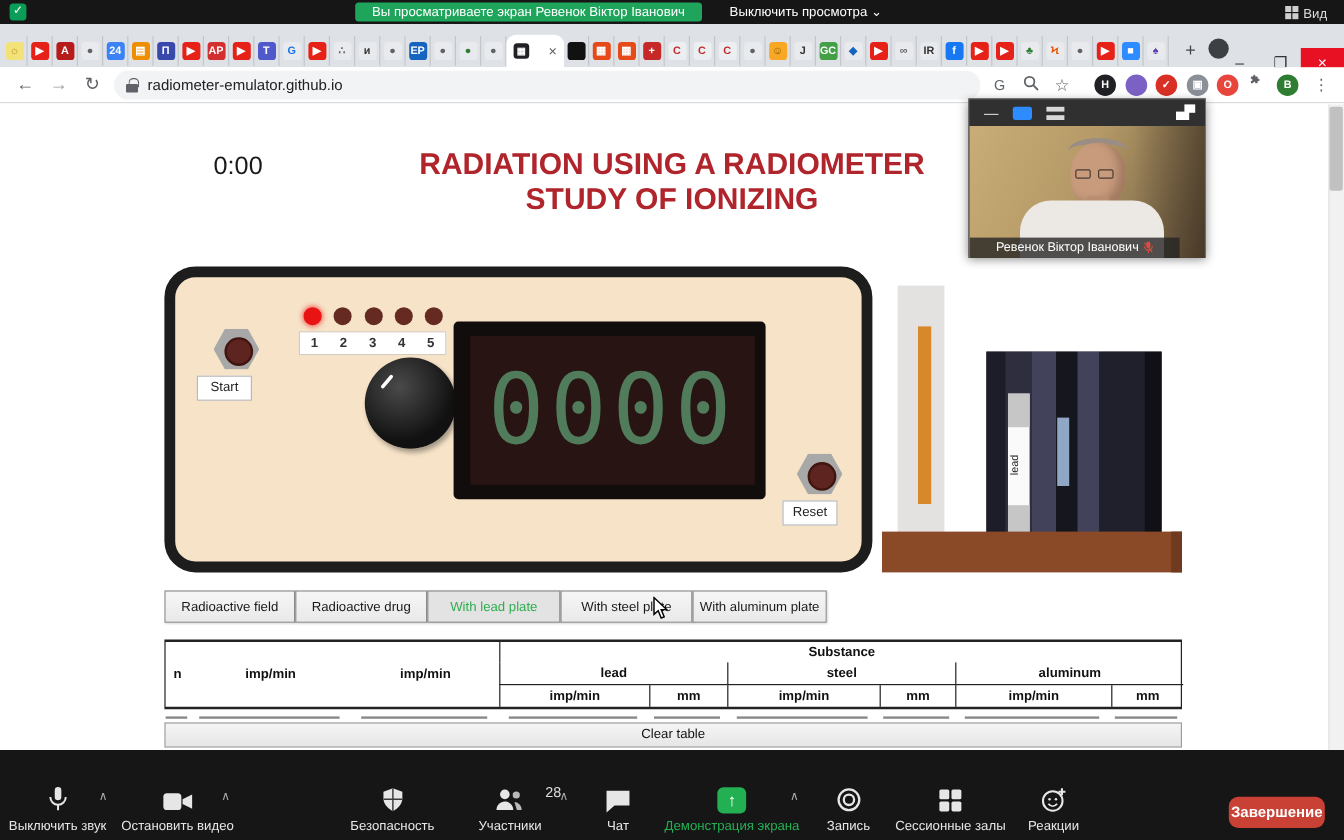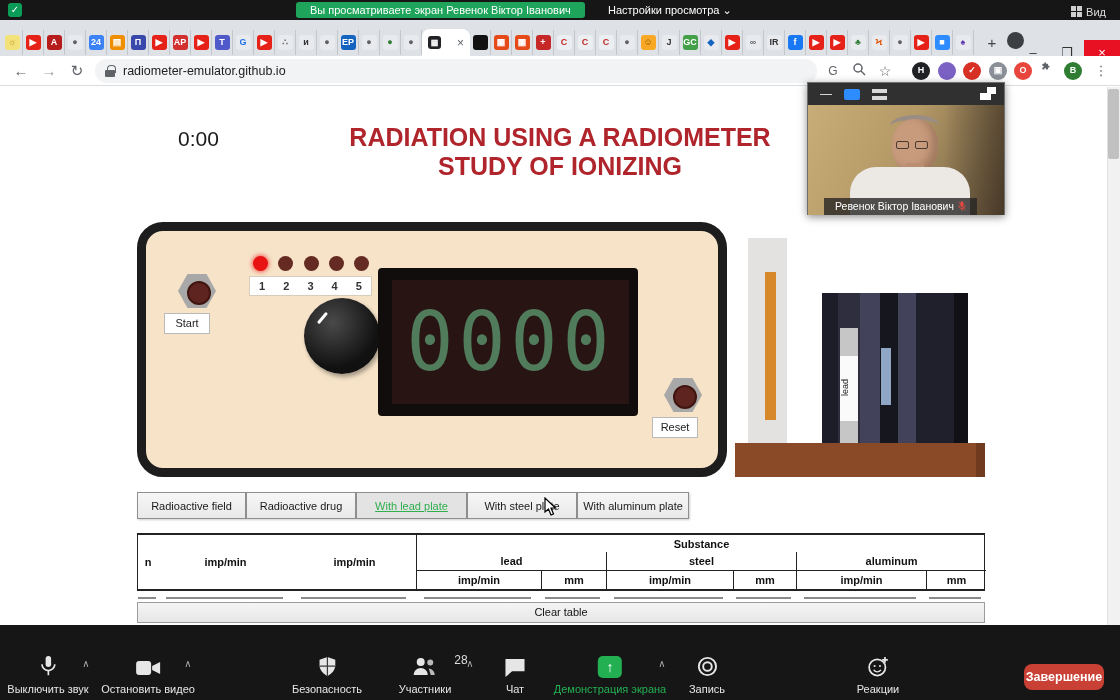--- a/index.html
+++ b/index.html
@@ -100,21 +100,21 @@
   #plate-lead-label { position:absolute; left:0; top:36px; width:18px; text-align:center; font-size:9px; color:#222;
     writing-mode:vertical-rl; transform:rotate(180deg); height:46px; }
   #plate-blue { position:absolute; left:881px; top:261px; width:10px; height:57px; background:#8fa6c4; }
   #base { position:absolute; left:735px; top:356px; width:250px; height:34px; background:#8a4a28; }
   #base-edge { position:absolute; right:0; top:0; width:9px; height:34px; background:#6f3a1e; }
 
   
   #modebtns { position:absolute; left:137px; top:405px; display:flex; }
   .modebtn { height:27px; background:linear-gradient(#f6f6f6,#e9e9e9); border:1px solid #8f8f8f; font-size:11px;
     color:#1a1a1a; display:flex; align-items:center; justify-content:center; box-shadow:1px 1px 2px rgba(0,0,0,.2); }
-  .modebtn.active { background:#e3e3e3; color:#2fae4e;text-decoration:underline; }
+  .modebtn.active { background:#e3e3e3; color:#2fae4e; }
 
   
   #cursor { position:absolute; left:544px; top:410px; z-index:40; }
 
   
   #rtable { position:absolute; left:137px; top:446px; width:848px; display:grid;
     grid-template-columns:20px 135px 123px 125px 65px 127px 63px 130px 60px;
     grid-template-rows:17px 19px 18px;
     border-top:2px solid #222; border-left:1px solid #222; border-right:1px solid #222; border-bottom:2px solid #222;
     font-size:11px; font-weight:bold; color:#111; }
@@ -145,21 +145,21 @@
     background:linear-gradient(115deg,#c9ad78 0%,#b59a67 45%,#8a7450 75%,#62503a 100%); }
   #vid-shadow { position:absolute; right:0; top:0; width:60px; height:110px; background:linear-gradient(90deg,transparent,rgba(40,30,20,.45)); }
   #p-head { position:absolute; left:84px; top:14px; width:46px; height:54px; background:#c89b7d; border-radius:46%;
     box-shadow:inset -6px -4px 8px rgba(90,60,40,.35); }
   #p-hair { position:absolute; left:82px; top:10px; width:50px; height:22px; background:transparent;
     border-top:5px solid #9a8d85; border-radius:50%; }
   .p-glass { position:absolute; top:36px; width:13px; height:8px; border:1.5px solid #4a3a30; border-radius:2px; }
   #p-shirt { position:absolute; left:42px; top:62px; width:120px; height:50px; background:#ece9e4; border-radius:26px 26px 0 0; }
   #p-neck { position:absolute; left:98px; top:58px; width:18px; height:12px; background:#b98e71; }
   #vid-nametag { position:absolute; left:0; bottom:0; height:17px; background:rgba(35,35,35,.78); color:#fff;
-    font-size:10.5px; line-height:17px; padding:0 11px; display:flex; align-items:center; gap:4px; white-space:nowrap;margin-left:16px; }
+    font-size:10.5px; line-height:17px; padding:0 22px; display:flex; align-items:center; gap:4px; white-space:nowrap; }
   #nm-mic { width:8px; height:11px; }
 
   
   #zoom-toolbar { position:absolute; left:0; top:625px; width:1120px; height:75px; background:#161616; z-index:60; }
   .tb-item { position:absolute; top:27px; transform:translateX(-50%); text-align:center; color:#e6e6e6; cursor:pointer; }
   .tb-icon { height:26px; display:flex; align-items:flex-end; justify-content:center; }
   .tb-icon svg { display:block; }
   .tb-label { font-size:11px; margin-top:5px; white-space:nowrap; color:#e6e6e6; }
   .tb-label.accent { color:#23b053; }
   .tb-chev { position:absolute; top:33px; transform:translateX(-50%); color:#a9a9a9; font-size:10px; }
@@ -170,21 +170,21 @@
     color:#fff; font-size:12.5px; font-weight:bold; text-align:center; line-height:26px; cursor:pointer; }
 </style>
 </head>
 <body>
 
 <div id="stage">
 
   <div id="zoom-topbar">
     <div id="ztb-shield">✓</div>
     <div id="ztb-pill">Вы просматриваете экран Ревенок Віктор Іванович</div>
-    <div id="ztb-settings">Настройки просмотра ⌄</div>
+    <div id="ztb-settings">Выключить просмотра ⌄</div>
     <div id="ztb-view"><span class="grid-ic"></span><span>Вид</span></div>
   </div>
 
   <div id="tabstrip">
     <div id="tabs-row">
         <div class="favtab">
           <span class="favic" style="background:#f3e27a;color:#b98e1a">☼</span>
         </div>
         <div class="favtab">
           <span class="favic" style="background:#e62117;color:#fff">▶</span>
@@ -568,20 +568,31 @@
       <div class="tb-chev" style="left: 662px;">∧</div>
       <div class="tb-item" style="left: 707px;">
         <div class="tb-icon">
           <svg width="23" height="23" viewBox="0 0 24 24">
             <circle cx="12" cy="12" r="9" fill="none" stroke="#e6e6e6" stroke-width="2"></circle>
             <circle cx="12" cy="12" r="4.5" fill="none" stroke="#e6e6e6" stroke-width="2"></circle>
           </svg>
         </div>
         <div class="tb-label">Запись</div>
       </div>
+      <div class="tb-item" style="left: 792px;">
+        <div class="tb-icon">
+          <svg width="22" height="22" viewBox="0 0 24 24">
+            <rect x="2" y="2" width="9" height="9" rx="1.5" fill="#e6e6e6"></rect>
+            <rect x="13" y="2" width="9" height="9" rx="1.5" fill="#e6e6e6"></rect>
+            <rect x="2" y="13" width="9" height="9" rx="1.5" fill="#e6e6e6"></rect>
+            <rect x="13" y="13" width="9" height="9" rx="1.5" fill="#e6e6e6"></rect>
+          </svg>
+        </div>
+        <div class="tb-label">Сессионные залы</div>
+      </div>
       <div class="tb-item" style="left: 878px;">
         <div class="tb-icon">
           <svg width="23" height="23" viewBox="0 0 24 24">
             <circle cx="11" cy="13" r="8.5" fill="none" stroke="#e6e6e6" stroke-width="1.8"></circle>
             <circle cx="8.2" cy="11.5" r="1.1" fill="#e6e6e6"></circle>
             <circle cx="13.8" cy="11.5" r="1.1" fill="#e6e6e6"></circle>
             <path d="M7.2 15.5c1.1 1.4 2.4 2.1 3.8 2.1s2.7-.7 3.8-2.1" stroke="#e6e6e6" stroke-width="1.5" fill="none"></path>
             <path d="M19 2v6M16 5h6" stroke="#e6e6e6" stroke-width="1.8"></path>
           </svg>
         </div>

